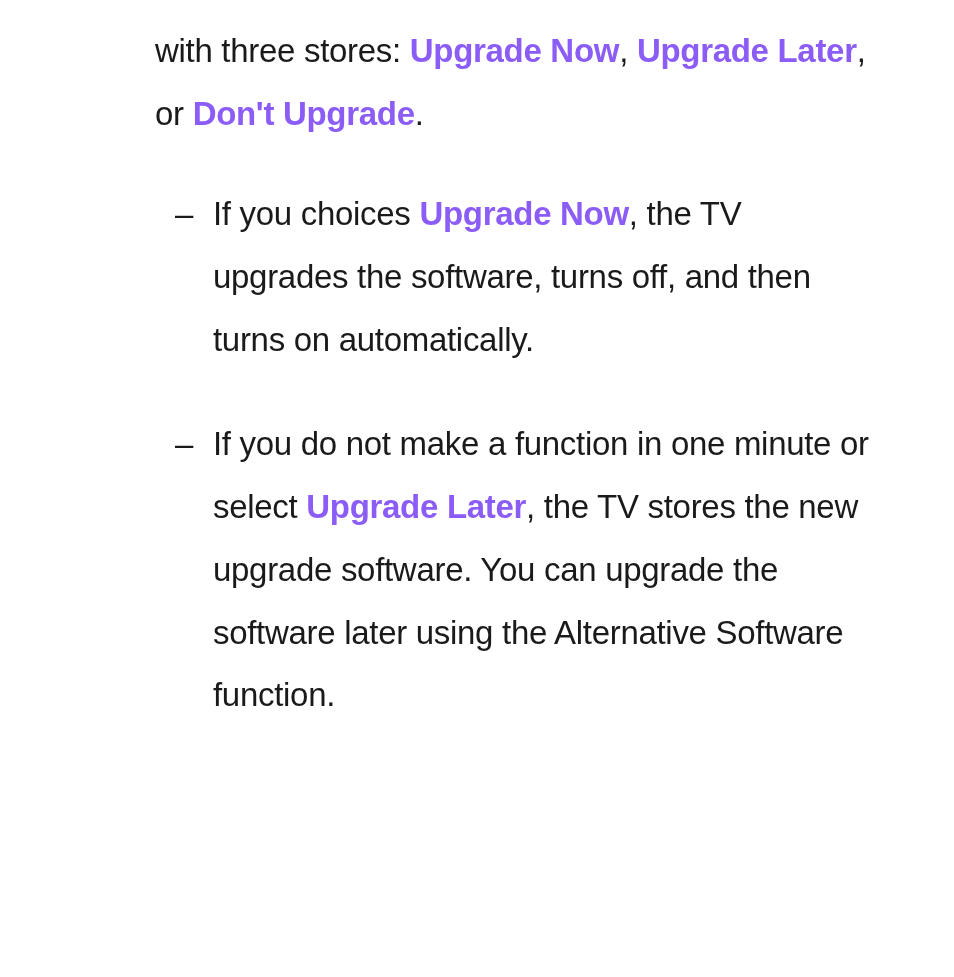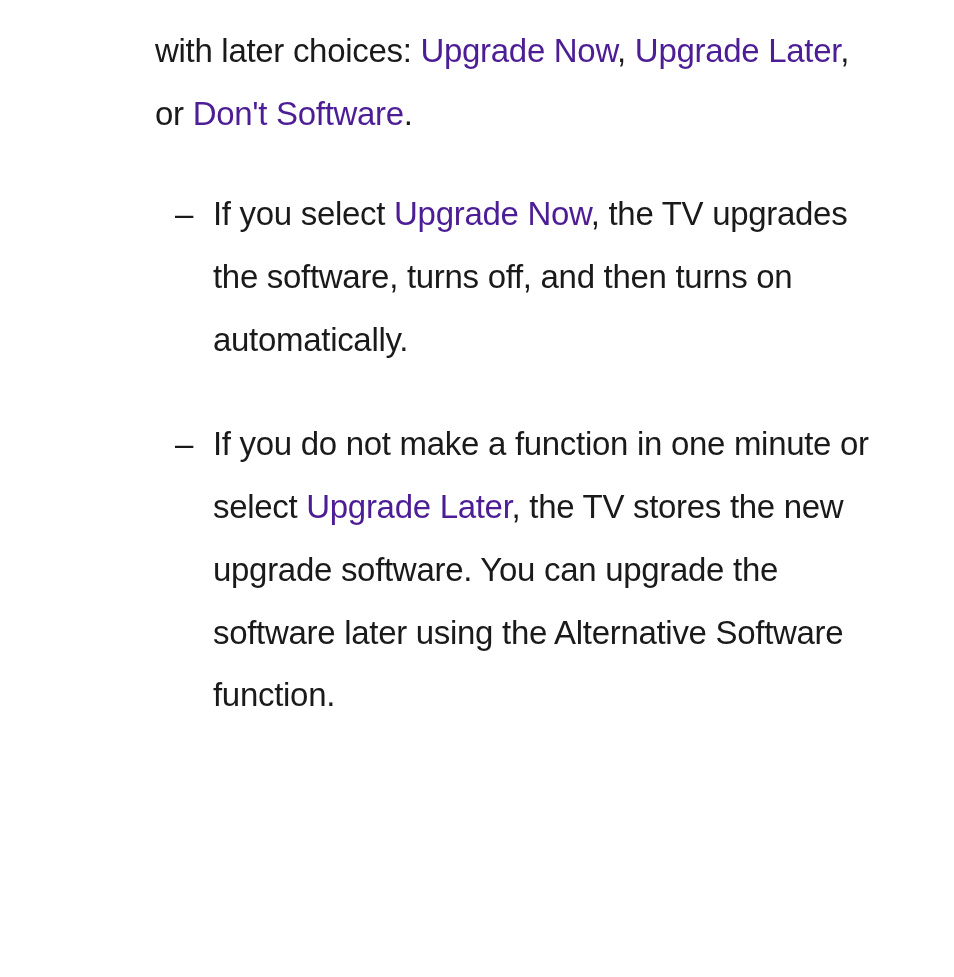--- a/index.html
+++ b/index.html
@@ -12,45 +12,46 @@
       background: #ffffff;
       width: 954px;
       height: 977px;
       padding: 20px 80px 20px 155px;
       color: #1a1a1a;
       font-size: 33px;
       line-height: 1.9;
       letter-spacing: -0.3px;
     }
     .link {
-      color: #4c1d95;
+      color: #8b5cf6;
+      font-weight: bold;
     }
     .intro {
       margin-bottom: 38px;
     }
     .bullet-item {
       position: relative;
       padding-left: 58px;
       margin-bottom: 42px;
     }
     .bullet-dash {
       position: absolute;
       left: 20px;
       top: 0;
       color: #1a1a1a;
     }
   </style>
 </head>
 <body>
 
 <div class="intro">
-  <span>with later choices: </span><span class="link">Upgrade Now</span><span>, </span><span class="link">Upgrade Later</span><span>, or </span><span class="link">Don't Software</span><span>.</span>
+  <span>with three stores: </span><span class="link">Upgrade Now</span><span>, </span><span class="link">Upgrade Later</span><span>, or </span><span class="link">Don't Upgrade</span><span>.</span>
 </div>
 
 <div class="bullet-item">
   <span class="bullet-dash">–</span>
-  <span>If you select </span><span class="link">Upgrade Now</span><span>, the TV upgrades the software, turns off, and then turns on automatically.</span>
+  <span>If you choices </span><span class="link">Upgrade Now</span><span>, the TV upgrades the software, turns off, and then turns on automatically.</span>
 </div>
 
 <div class="bullet-item">
   <span class="bullet-dash">–</span>
   <span>If you do not make a function in one minute or select </span><span class="link">Upgrade Later</span><span>, the TV stores the new upgrade software. You can upgrade the software later using the Alternative Software function.</span>
 </div>
 
 </body></html>

